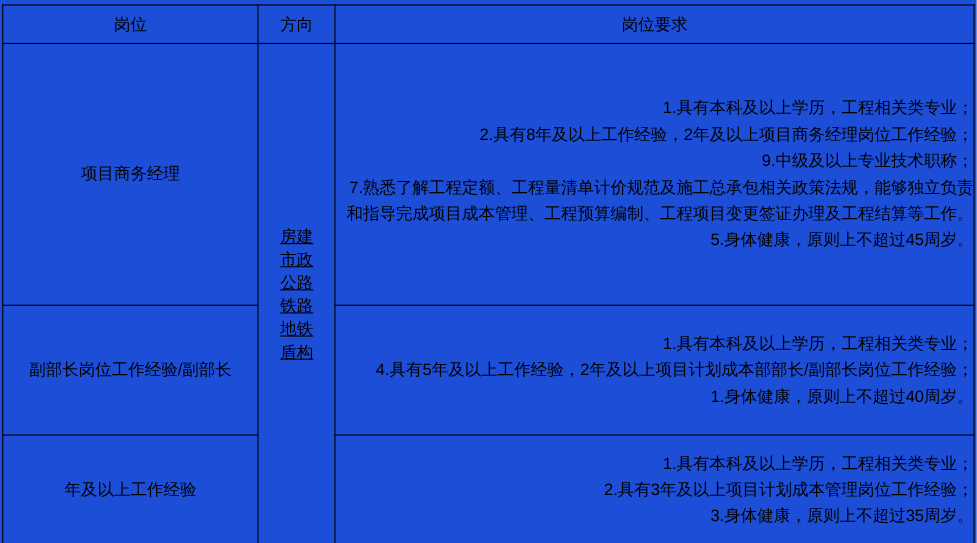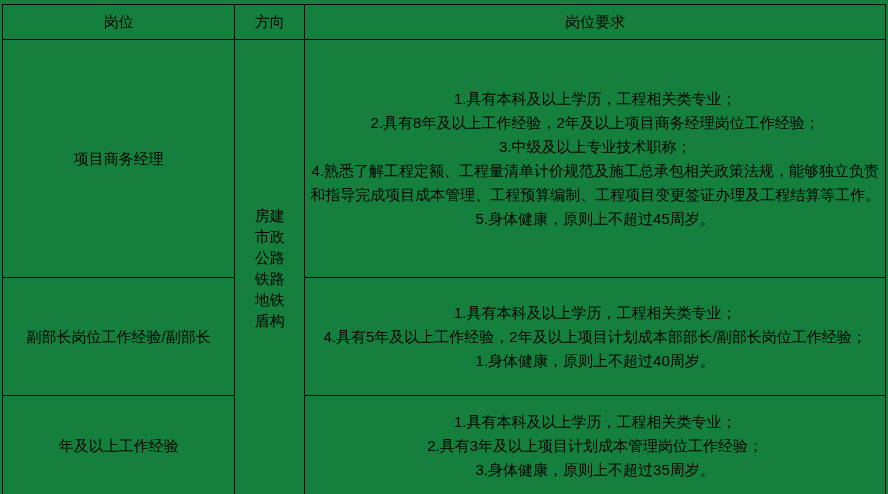--- a/index.html
+++ b/index.html
@@ -9,21 +9,21 @@
   }
   body {
     font-family: "Liberation Sans", "DejaVu Sans", sans-serif;
     color: #000000;
   }
   .page {
     width: 888px;
     height: 494px;
     position: relative;
     overflow: hidden;
-    background: #15803d;
+    background: #1d4ed8;
   }
   table.job-table {
     border-collapse: collapse;
     table-layout: fixed;
     width: 884px;
     margin: 4px 0 0 2px;
     border: 1px solid #000000;
   }
   table.job-table th,
   table.job-table td {
@@ -46,26 +46,27 @@
     font-size: 15px;
     line-height: 24px;
     padding: 4px 6px;
   }
   td.dir-cell {
     text-align: center;
     font-size: 15px;
     line-height: 21px;
     padding: 2px 0;
     letter-spacing: 0;
+    text-decoration: underline;
   }
   td.dir-cell .dir-line {
     display: block;
   }
   td.req-cell {
-    text-align: center;
+    text-align: right;
     font-size: 15px;
     line-height: 24px;
     padding: 8px 10px 8px 10px;
     vertical-align: top;
   }
   td.req-cell .req-line {
     display: block;
     white-space: normal;
   }
   .row1 { height: 238px; }
@@ -96,22 +97,22 @@
           <span class="dir-line">房建</span>
           <span class="dir-line">市政</span>
           <span class="dir-line">公路</span>
           <span class="dir-line">铁路</span>
           <span class="dir-line">地铁</span>
           <span class="dir-line">盾构</span>
         </td>
         <td class="req-cell">
           <span class="req-line">1.具有本科及以上学历，工程相关类专业；</span>
           <span class="req-line">2.具有8年及以上工作经验，2年及以上项目商务经理岗位工作经验；</span>
-          <span class="req-line">3.中级及以上专业技术职称；</span>
-          <span class="req-line">4.熟悉了解工程定额、工程量清单计价规范及施工总承包相关政策法规，能够独立负责和指导完成项目成本管理、工程预算编制、工程项目变更签证办理及工程结算等工作。</span>
+          <span class="req-line">9.中级及以上专业技术职称；</span>
+          <span class="req-line">7.熟悉了解工程定额、工程量清单计价规范及施工总承包相关政策法规，能够独立负责和指导完成项目成本管理、工程预算编制、工程项目变更签证办理及工程结算等工作。</span>
           <span class="req-line">5.身体健康，原则上不超过45周岁。</span>
         </td>
       </tr>
       <tr class="row2">
         <td class="post-cell">副部长岗位工作经验/副部长</td>
         <td class="req-cell">
           <span class="req-line">1.具有本科及以上学历，工程相关类专业；</span>
           <span class="req-line">4.具有5年及以上工作经验，2年及以上项目计划成本部部长/副部长岗位工作经验；</span>
           <span class="req-line">1.身体健康，原则上不超过40周岁。</span>
         </td>

